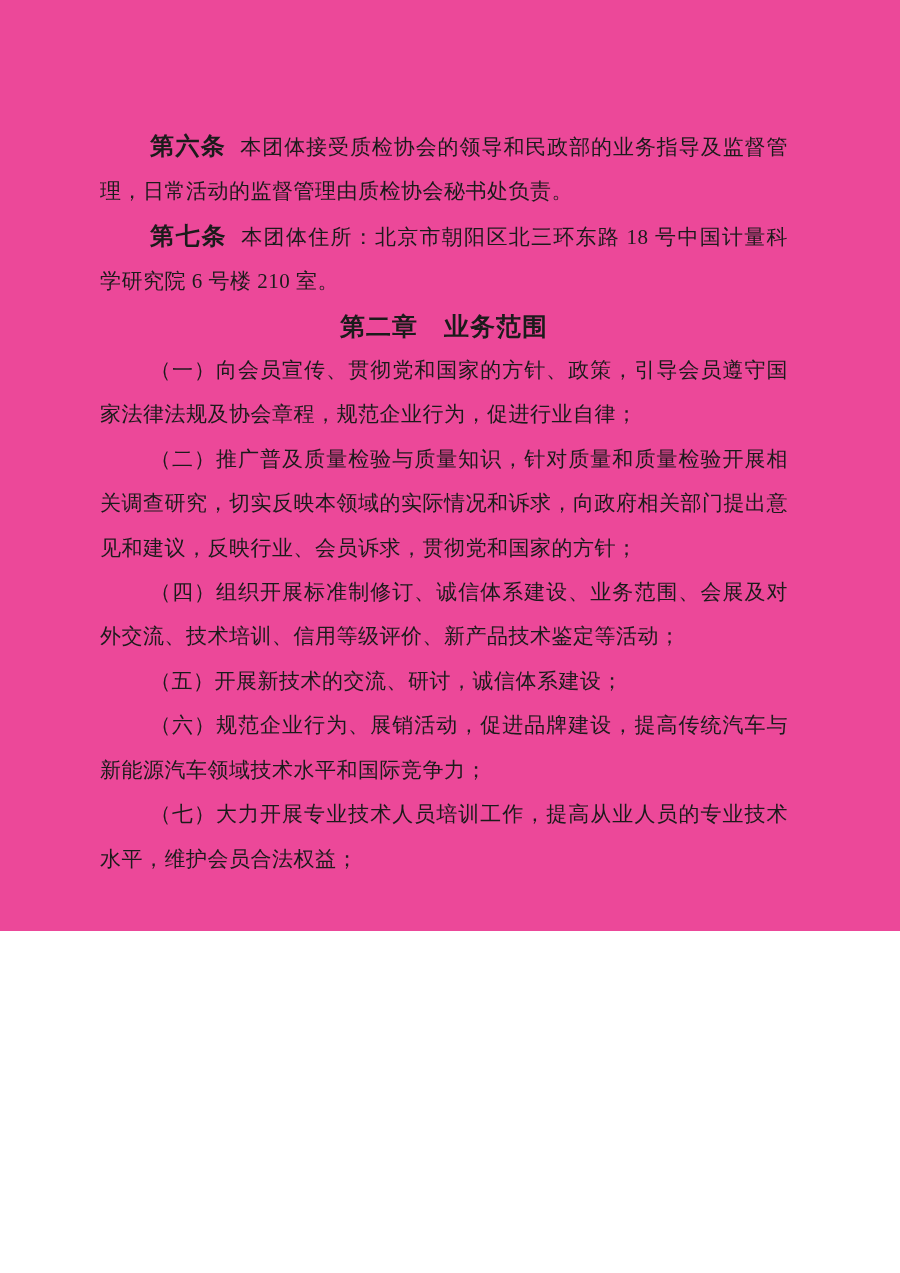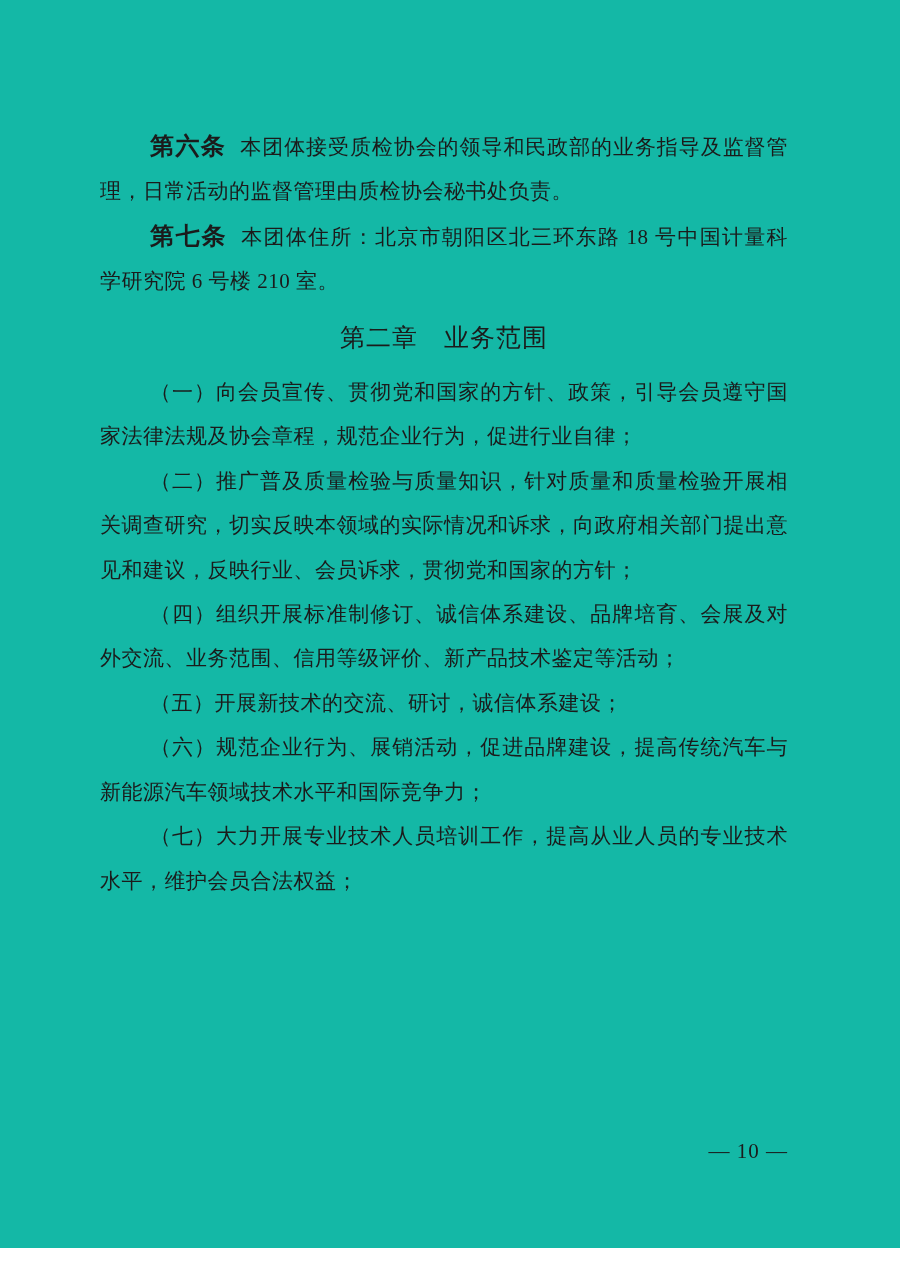--- a/index.html
+++ b/index.html
@@ -3,22 +3,22 @@
 <meta charset="utf-8">
 <style>
   html, body {
     margin: 0;
     padding: 0;
     background: #ffffff;
   }
   .page {
     position: relative;
     width: 900px;
-    height: 1248px;
-    background: #14b8a6;
+    height: 931px;
+    background: #ec4899;
     color: #1b1b1b;
     font-family: "Liberation Serif", "DejaVu Serif", serif;
     overflow: hidden;
     box-sizing: border-box;
   }
   .doc {
     position: absolute;
     left: 100px;
     top: 124px;
     width: 688px;
@@ -31,23 +31,23 @@
     text-indent: 50px;
     letter-spacing: 0.5px;
   }
   .article-label {
     font-weight: bold;
     font-size: 24px;
     margin-right: 14px;
     letter-spacing: 1px;
   }
   .chapter-heading {
-    margin: 11px;
+    margin: 0;
     font-family: "Liberation Sans", "DejaVu Sans", sans-serif;
-    font-weight: normal;
+    font-weight: bold;
     font-size: 25px;
     line-height: 44.4px;
     text-align: center;
     text-indent: 0;
     letter-spacing: 1px;
   }
   .page-number {
     position: absolute;
     top: 1136px;
     right: 112px;
@@ -65,21 +65,21 @@
 
     <p class="para"><span class="article-label">第六条</span><span>本团体接受质检协会的领导和民政部的业务指导及监督管理，日常活动的监督管理由质检协会秘书处负责。</span></p>
 
     <p class="para"><span class="article-label">第七条</span><span>本团体住所：北京市朝阳区北三环东路 18 号中国计量科学研究院 6 号楼 210 室。</span></p>
 
     <h2 class="chapter-heading">第二章　业务范围</h2>
 
 
     <p class="para">（一）向会员宣传、贯彻党和国家的方针、政策，引导会员遵守国家法律法规及协会章程，规范企业行为，促进行业自律；</p>
     <p class="para">（二）推广普及质量检验与质量知识，针对质量和质量检验开展相关调查研究，切实反映本领域的实际情况和诉求，向政府相关部门提出意见和建议，反映行业、会员诉求，贯彻党和国家的方针；</p>
-    <p class="para">（四）组织开展标准制修订、诚信体系建设、品牌培育、会展及对外交流、业务范围、信用等级评价、新产品技术鉴定等活动；</p>
+    <p class="para">（四）组织开展标准制修订、诚信体系建设、业务范围、会展及对外交流、技术培训、信用等级评价、新产品技术鉴定等活动；</p>
     <p class="para">（五）开展新技术的交流、研讨，诚信体系建设；</p>
     <p class="para">（六）规范企业行为、展销活动，促进品牌建设，提高传统汽车与新能源汽车领域技术水平和国际竞争力；</p>
     <p class="para">（七）大力开展专业技术人员培训工作，提高从业人员的专业技术水平，维护会员合法权益；</p>
 
   </div>
 
   <div class="page-number">— 10 —</div>
 </div>
 
 </body></html>

